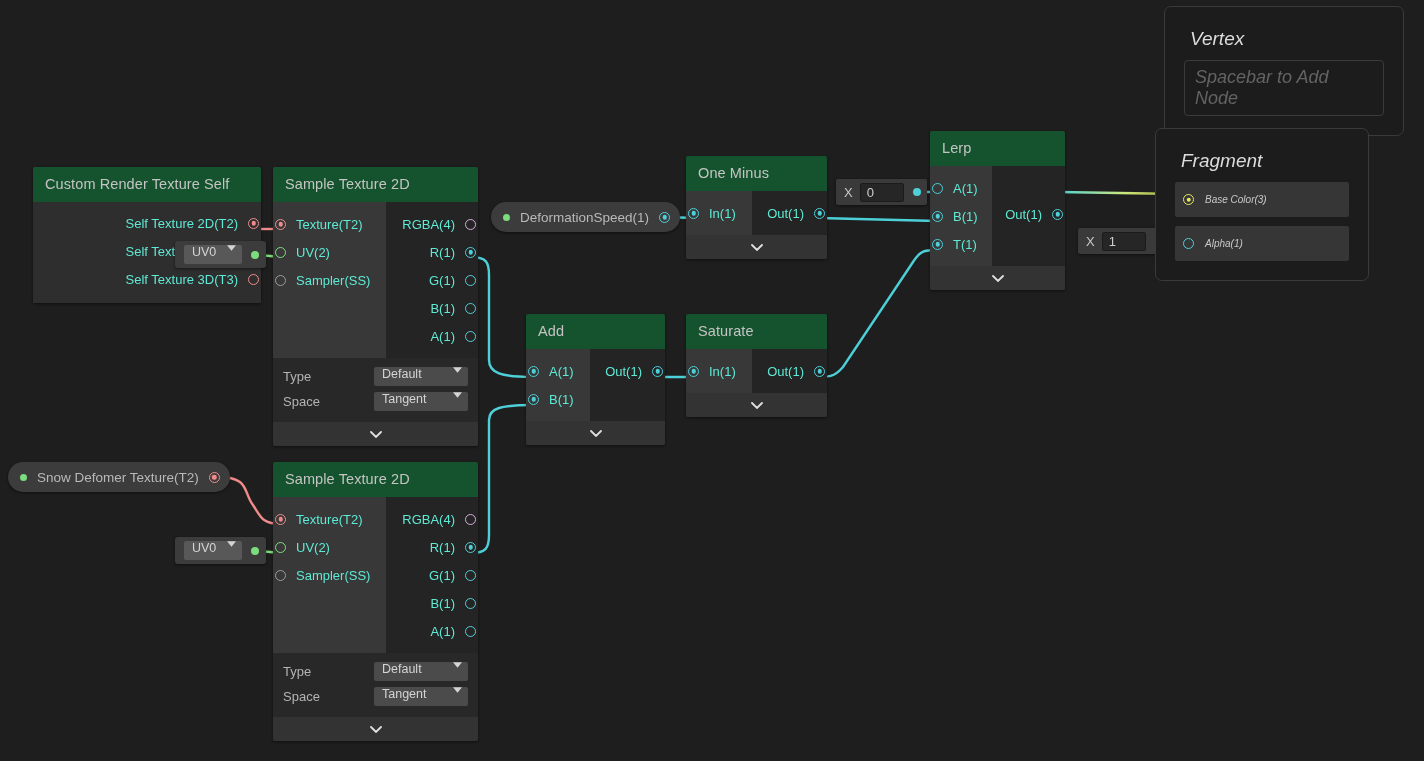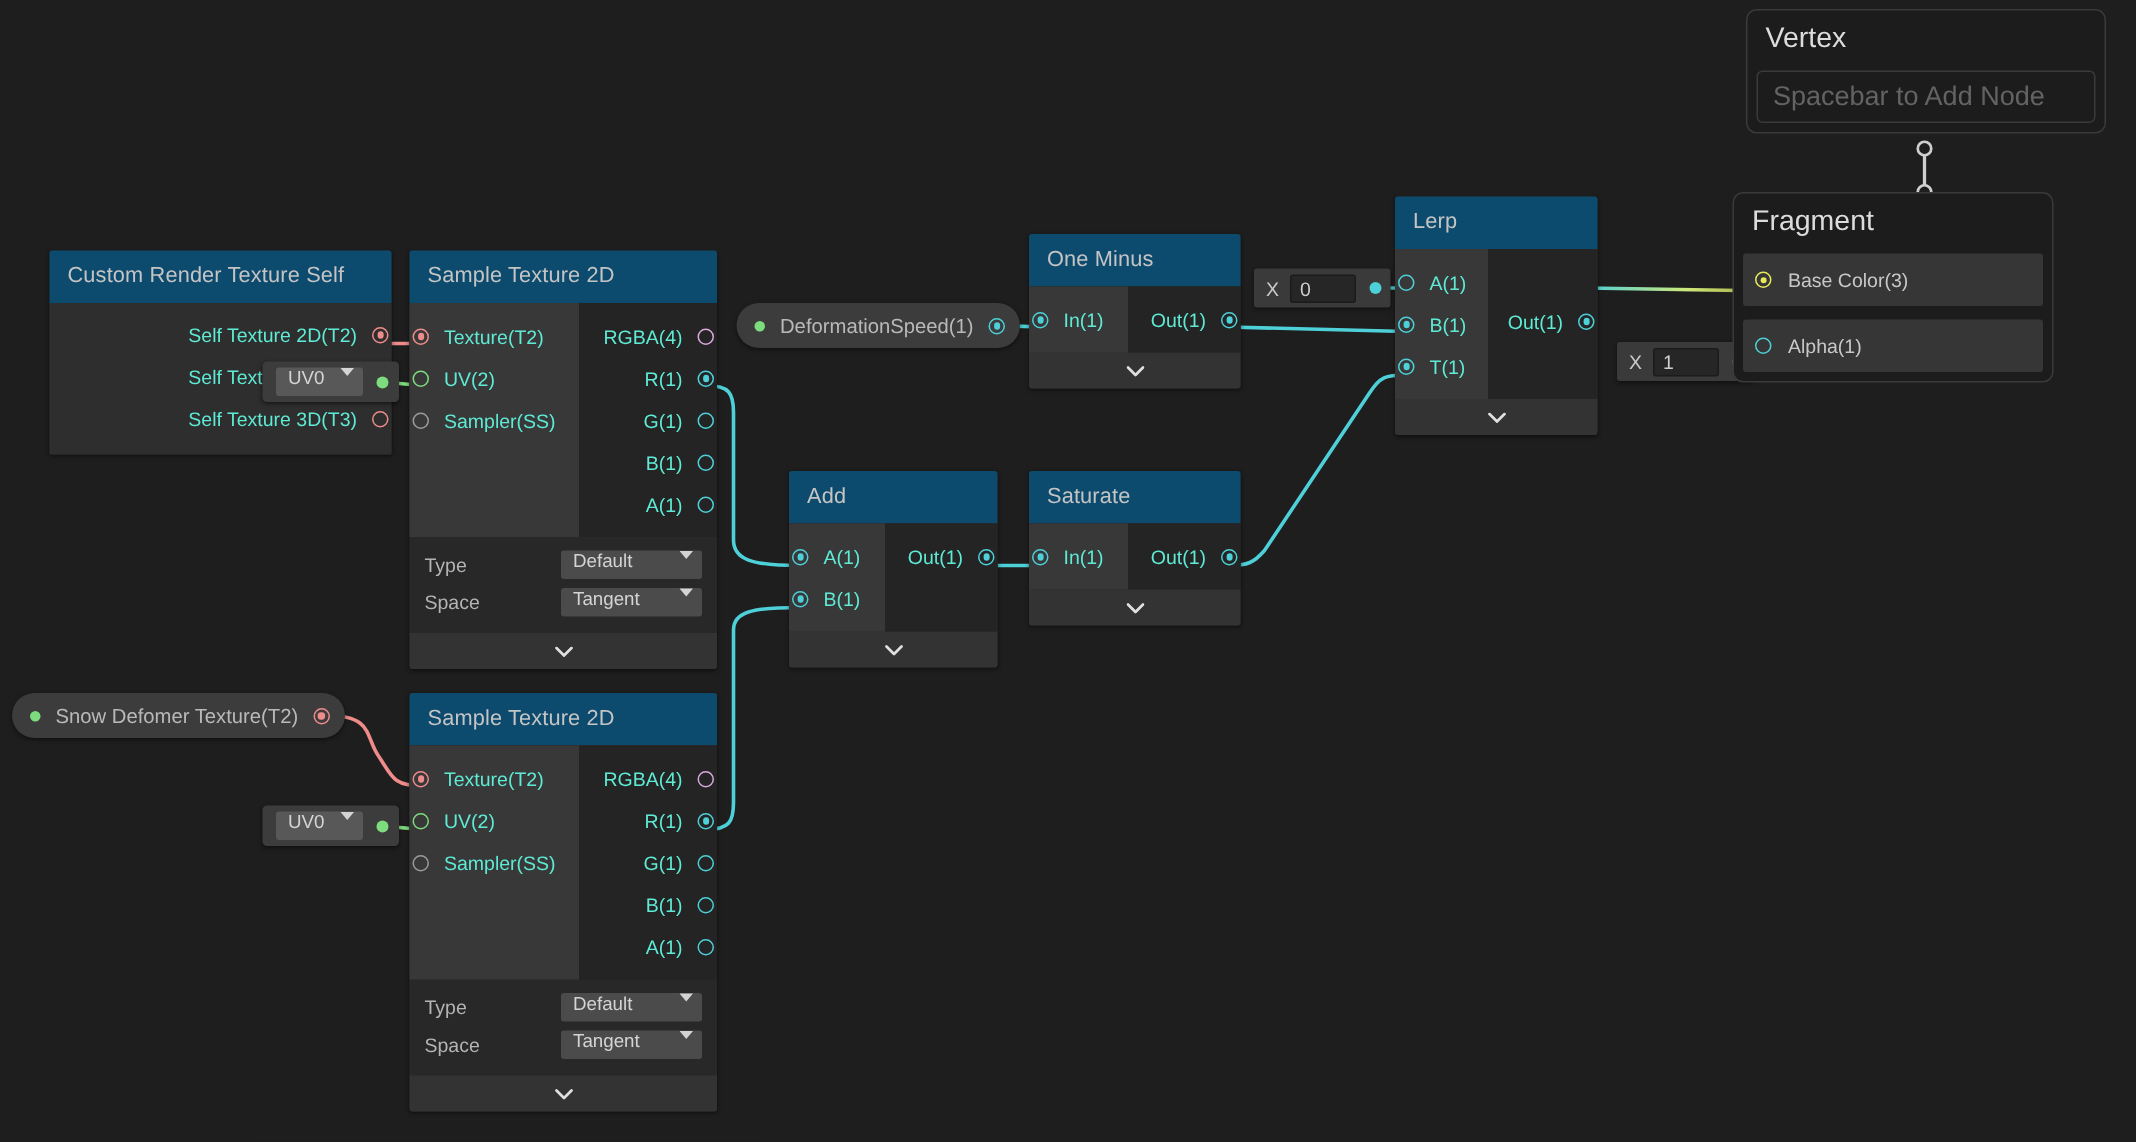--- a/index.html
+++ b/index.html
@@ -15,21 +15,21 @@
   #wires { position: absolute; left: 0; top: 0; width: 1424px; height: 761px; pointer-events: none; }
 
   
   .node {
     position: absolute;
     background: #282828;
     border-radius: 2px;
     box-shadow: 0 1px 3px rgba(0,0,0,.5);
   }
   .node-title {
-    background: #0c4a6e;
+    background: #14532d;
     color: #c4c4c4;
     font-size: 14.5px;
     padding: 9px 12px 10px 12px;
     border-radius: 2px 2px 0 0;
     letter-spacing: .1px;
   }
   .slots { display: flex; background: #242424; }
   .slots-in  { background: #383838; flex: 0 0 auto; padding: 8px 0 8px 0; }
   .slots-out { background: #242424; flex: 1 1 auto; padding: 8px 0 8px 0; }
   .row {
@@ -130,36 +130,37 @@
     display: flex; align-items: center; padding-left: 6px;
   }
   .floatnode .mini-dot { width: 8px; height: 8px; border-radius: 50%; background: #4dd0d8; margin-left: 9px; }
 
   
   .ctx-block {
     position: absolute;
     background: #1c1c1c;
     border: 1px solid #3a3a3a;
     border-radius: 7px;
-    padding: 6px;
+    padding: 19px;
+    font-style: italic;
   }
   .ctx-title { color: #dcdcdc; font-size: 19px; padding: 2px 4px 10px 6px; }
   .ctx-placeholder {
     border: 1px solid #3a3a3a; border-radius: 4px;
     color: #636363; font-size: 18px;
     padding: 6px 10px;
   }
   .ctx-slot {
     background: #363636;
     border-radius: 2px;
     height: 35px;
     display: flex; align-items: center;
     padding-left: 8px;
     margin-bottom: 9px;
-    color: #c8c8c8; font-size: 13px;
+    color: #c8c8c8; font-size: 10px;
   }
   .ctx-slot:last-child { margin-bottom: 0; }
   .ctx-slot .lbl { margin-left: 11px; }
 </style>
 </head>
 <body>
 
 <div id="canvas">
 
   <svg id="wires">

